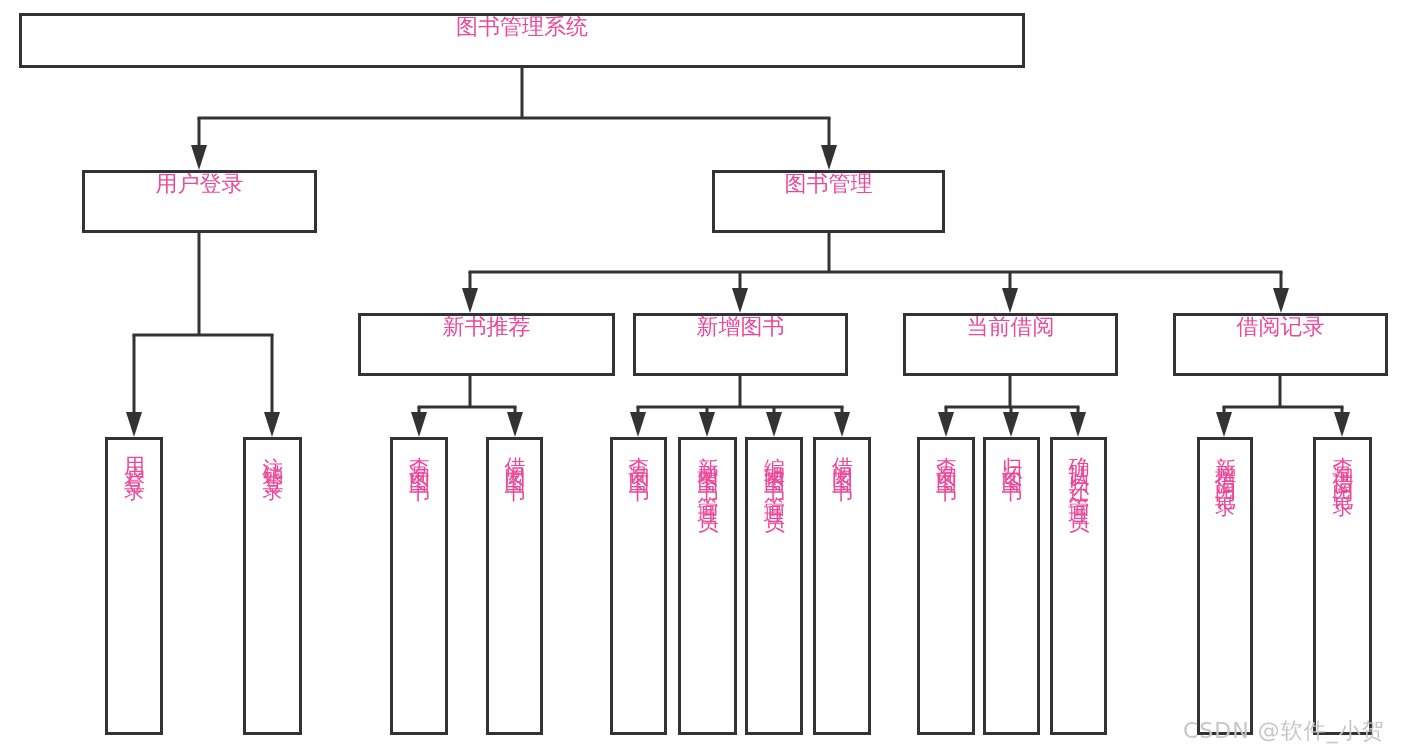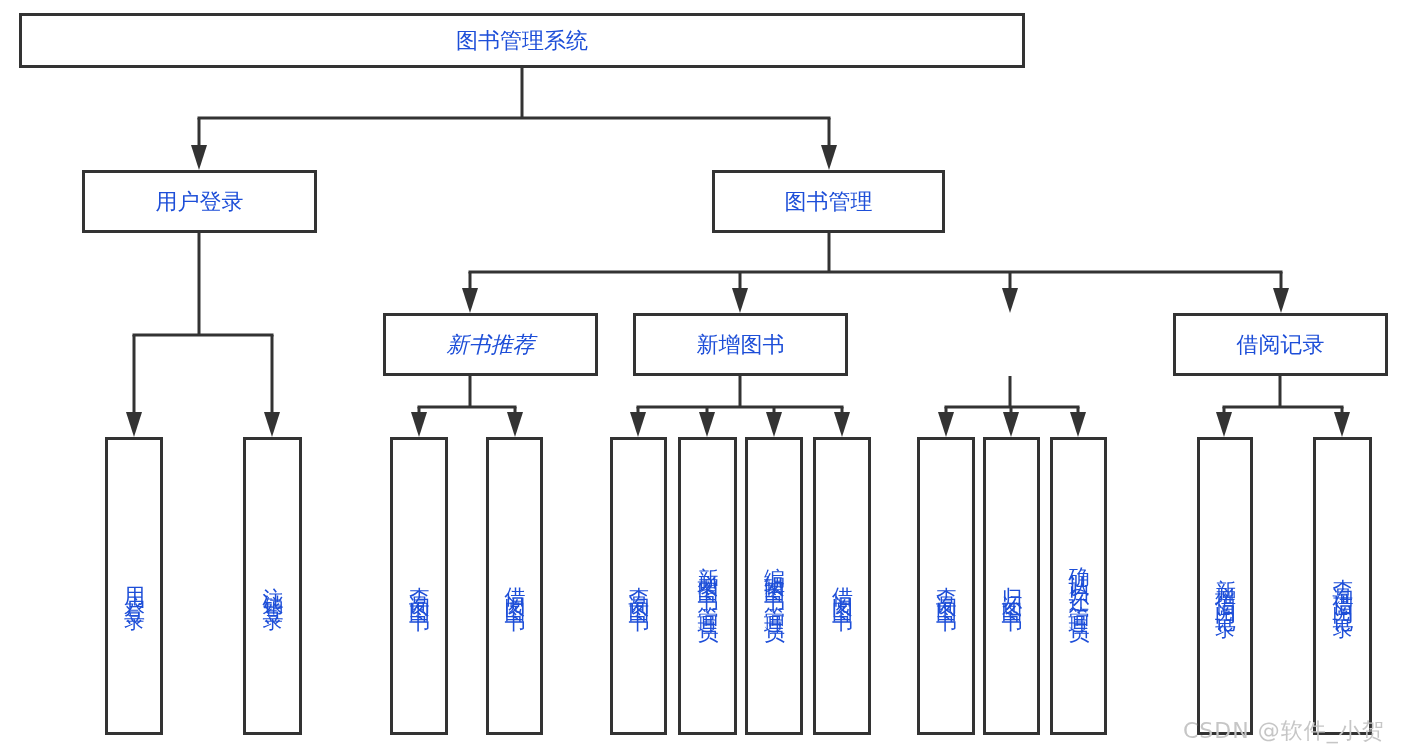--- a/index.html
+++ b/index.html
@@ -5,32 +5,32 @@
   html,body { margin:0; padding:0; background:#ffffff; }
   .canvas {
     position:relative; width:1405px; height:747px; background:#ffffff;
     font-family:"DejaVu Sans","Liberation Sans",sans-serif;
     overflow:hidden;
   }
   .connectors { position:absolute; left:0; top:0; width:1405px; height:747px; }
   .box {
     position:absolute; box-sizing:border-box;
     border:3px solid #333333; background:#ffffff;
-    display:flex; align-items:center; justify-content:center;
-    color:#1d4ed8; font-size:22px; line-height:1; white-space:nowrap;
+    display:flex; justify-content:center;
+    color:#ec4899; font-size:22px; line-height:1; white-space:nowrap;
   }
   .leaf .vtext {
     writing-mode:vertical-rl; text-orientation:mixed;
     letter-spacing:8px; font-size:21px; line-height:1;
   }
   
   .n-root   { left:19px;   top:13px;  width:1006px; height:55px; }
   .n-ulogin { left:82px;   top:170px; width:235px;  height:63px; }
   .n-bmgmt  { left:712px;  top:170px; width:233px;  height:63px; }
-  .n-nbr    { left:383px;  top:313px; width:215px;  height:63px;font-style:italic; }
+  .n-nbr    { left:358px;  top:313px; width:257px;  height:63px; }
   .n-bb     { left:633px;  top:313px; width:215px;  height:63px; }
   .n-cb     { left:903px;  top:313px; width:215px;  height:63px; }
   .n-br     { left:1173px; top:313px; width:215px;  height:63px; }
   .leaf { top:437px; height:298px; }
   .l1  { left:105px;  width:58px; }
   .l2  { left:243px;  width:59px; }
   .l3  { left:390px;  width:58px; }
   .l4  { left:486px;  width:57px; }
   .l5  { left:610px;  width:57px; }
   .l6  { left:678px;  width:59px; }
@@ -127,20 +127,23 @@
   <div class="box n-bmgmt">
     <span>图书管理</span>
   </div>
 
   <div class="box n-nbr">
     <span>新书推荐</span>
   </div>
   <div class="box n-bb">
     <span>新增图书</span>
   </div>
+  <div class="box n-cb">
+    <span>当前借阅</span>
+  </div>
   <div class="box n-br">
     <span>借阅记录</span>
   </div>
 
   <div class="box leaf l1">
     <span class="vtext">用户登录</span>
   </div>
   <div class="box leaf l2">
     <span class="vtext">注销登录</span>
   </div>

